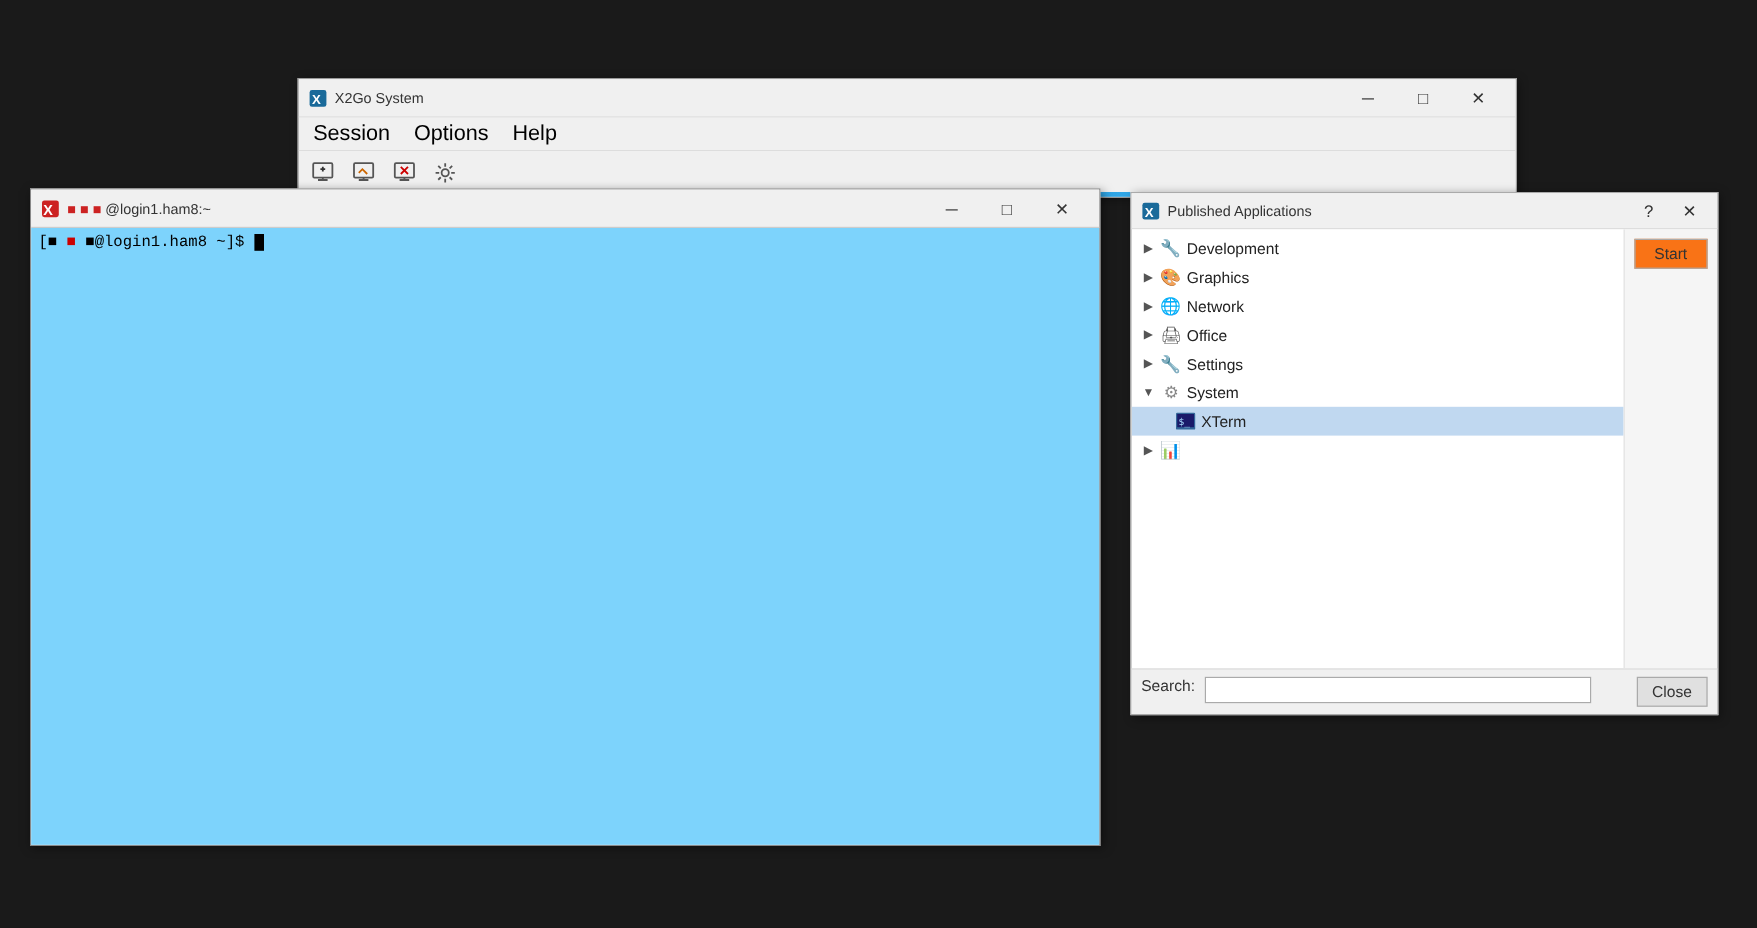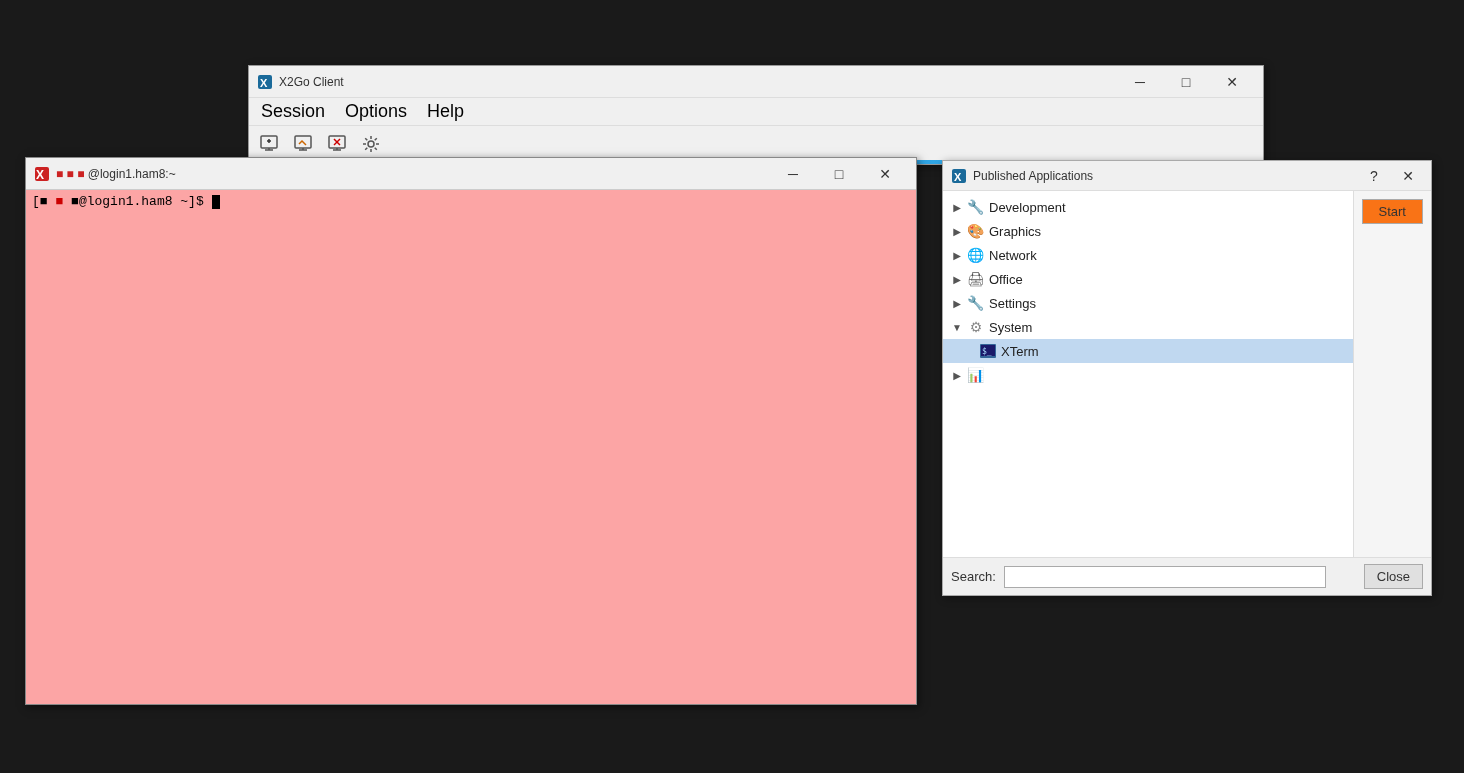--- a/index.html
+++ b/index.html
@@ -137,21 +137,21 @@
     }
     .terminal-title-icon {
       width: 16px;
       height: 16px;
     }
     .terminal-title-controls {
       display: flex;
       gap: 0;
     }
     .terminal-body {
-      background: #fca5a5;
+      background: #7dd3fc;
       padding: 4px 6px;
       font-family: 'Courier New', monospace;
       font-size: 13px;
       color: #000;
       height: calc(100% - 32px);
     }
     .cursor {
       display: inline-block;
       width: 8px;
       height: 14px;
@@ -256,21 +256,20 @@
       align-items: center;
       justify-content: center;
       font-size: 14px;
     }
     .tree-label {
       flex: 1;
     }
 
     .pubapp-footer {
       display: flex;
-      align-items: center;
       padding: 6px 8px;
       background: #f0f0f0;
       border-top: 1px solid #ddd;
       gap: 8px;
     }
     .search-label {
       font-size: 13px;
       color: #333;
     }
     .search-input {
@@ -321,21 +320,21 @@
 
 <div class="x2go-window">
   <div class="x2go-titlebar">
     <div class="x2go-title-left">
       <span class="x2go-icon">
         <svg width="16" height="16" viewBox="0 0 16 16">
           <rect x="1" y="1" width="14" height="14" rx="2" fill="#1a6a9a"></rect>
           <text x="3" y="13" font-size="11" fill="white" font-weight="bold">X</text>
         </svg>
       </span>
-      <span>X2Go Client</span>
+      <span>X2Go System</span>
     </div>
     <div class="x2go-title-controls">
       <button class="win-btn">─</button>
       <button class="win-btn">□</button>
       <button class="win-btn close">✕</button>
     </div>
   </div>
   <div class="x2go-menubar">
     <span class="menu-item">Session</span>
     <span class="menu-item">Options</span>

